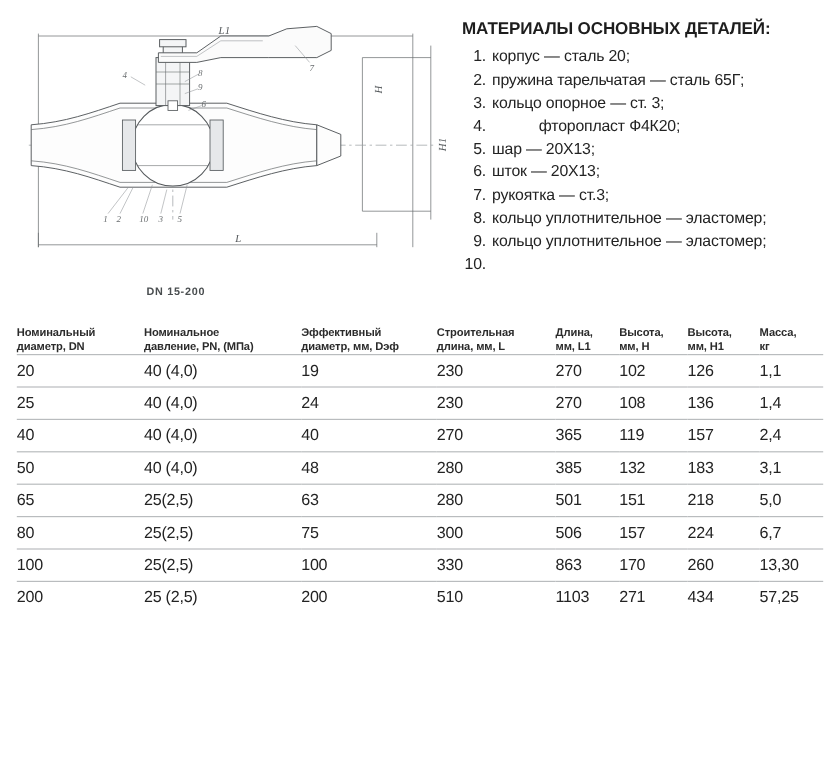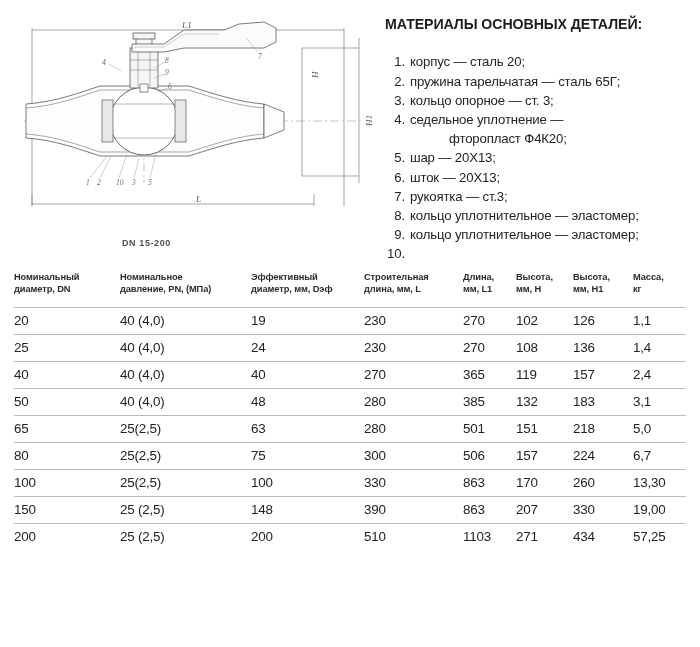--- a/index.html
+++ b/index.html
@@ -47,21 +47,21 @@
     letter-spacing: .6px;
   }
 
   
   #materials { position: absolute; left: 385px; top: 16px; width: 308px; }
   #materials h2 {
     font-size: 14.2px;
     font-weight: bold;
     color: #1d1d1d;
     letter-spacing: -.1px;
-    margin-bottom: 20px;
+    margin-bottom: 5px;
     line-height: 1.15;
   }
   #materials ol { list-style: none; }
   #materials li {
     position: relative;
     font-size: 13.2px;
     line-height: 19.2px;
     color: #232323;
     padding-left: 25px;
     letter-spacing: -.15px;
@@ -77,21 +77,21 @@
   
   #spec { position: absolute; left: 14px; top: 272px; width: 672px; }
   table { width: 100%; border-collapse: collapse; }
   thead th {
     text-align: left;
     vertical-align: top;
     font-size: 9.3px;
     font-weight: bold;
     line-height: 11.6px;
     color: #2b2b2b;
-    padding: 0 4px 12px 0;
+    padding: 0 4px 0 0;
     letter-spacing: -.1px;
     border-bottom: 1px solid #b9bcbe;
   }
   tbody td {
     font-size: 13.4px;
     line-height: 16px;
     color: #232323;
     padding: 5px 4px 5px 0;
     border-bottom: 1px solid #b9bcbe;
     white-space: nowrap;
@@ -216,21 +216,21 @@
 
       <span id="caption">DN 15-200</span>
     </div>
 
     <div id="materials">
       <h2>МАТЕРИАЛЫ ОСНОВНЫХ ДЕТАЛЕЙ:</h2>
       <ol id="materials-list">
           <li><span class="num">1.</span><span>корпус — сталь 20;</span></li>
           <li><span class="num">2.</span><span>пружина тарельчатая — сталь 65Г;</span></li>
           <li><span class="num">3.</span><span>кольцо опорное — ст. 3;</span></li>
-          <li><span class="num">4.</span><span>седельное уплотнение —</span><span class="cont">фторопласт Ф4К20;</span></li>
+          <li><span class="num">4.</span><span class="cont">фторопласт Ф4К20;</span></li>
           <li><span class="num">5.</span><span>шар — 20Х13;</span></li>
           <li><span class="num">6.</span><span>шток — 20Х13;</span></li>
           <li><span class="num">7.</span><span>рукоятка — ст.3;</span></li>
           <li><span class="num">8.</span><span>кольцо уплотнительное — эластомер;</span></li>
           <li><span class="num">9.</span><span>кольцо уплотнительное — эластомер;</span></li>
           <li><span class="num">10.</span></li>
         </ol>
     </div>
 
   </div>
@@ -338,30 +338,20 @@
             <td class="c0">100</td>
             <td class="c1">25(2,5)</td>
             <td class="c2">100</td>
             <td class="c3">330</td>
             <td class="c4">863</td>
             <td class="c5">170</td>
             <td class="c6">260</td>
             <td class="c7">13,30</td>
           </tr>
           <tr>
-            <td class="c0">150</td>
-            <td class="c1">25 (2,5)</td>
-            <td class="c2">148</td>
-            <td class="c3">390</td>
-            <td class="c4">863</td>
-            <td class="c5">207</td>
-            <td class="c6">330</td>
-            <td class="c7">19,00</td>
-          </tr>
-          <tr>
             <td class="c0">200</td>
             <td class="c1">25 (2,5)</td>
             <td class="c2">200</td>
             <td class="c3">510</td>
             <td class="c4">1103</td>
             <td class="c5">271</td>
             <td class="c6">434</td>
             <td class="c7">57,25</td>
           </tr>
         </tbody>

